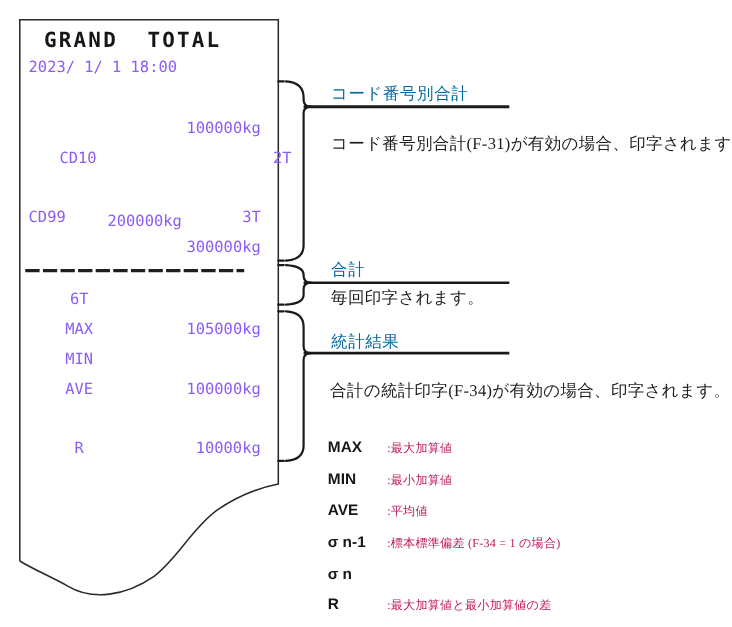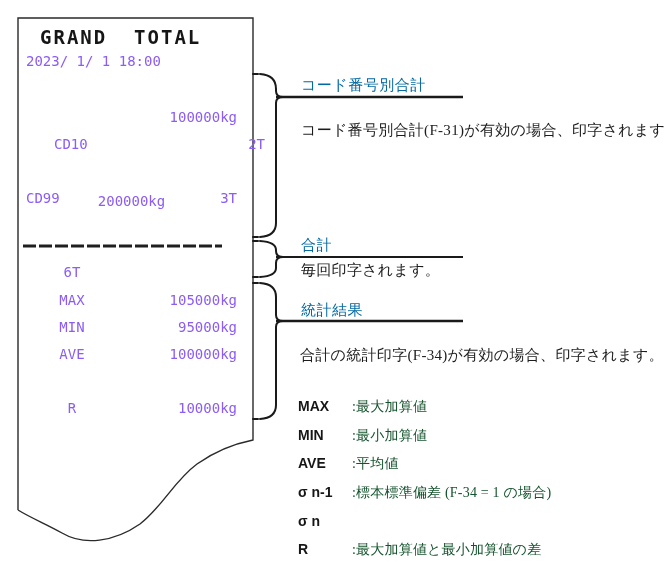--- a/index.html
+++ b/index.html
@@ -46,21 +46,21 @@
     display:grid;grid-auto-rows:28.7px;align-items:start;
   }
   .defrow{display:flex;align-items:baseline;}
   .defrow .dterm{
     display:inline-block;width:54px;
     font-family:"Liberation Sans", sans-serif;
     font-weight:bold;font-size:14px;color:#161616;white-space:pre;
   }
   .defrow .ddesc{
     font-family:"Liberation Serif", serif;
-    font-size:14px;color:#14532d;white-space:nowrap;letter-spacing:0.2px;
+    font-size:11px;color:#be185d;white-space:nowrap;letter-spacing:0.2px;
   }
 </style>
 </head>
 <body>
 
 <div class="stage">
 
   <svg width="665" height="570" viewBox="0 0 665 570">
 
     <path d="M18,510 L18,18 L253,18 L253,440
@@ -104,32 +104,34 @@
     <span>CD10</span>
     <span>2T</span>
   </div>
   <div class="rrow rc" style="top:164px;justify-content:center;margin-top:30px;">
     <span>200000kg</span>
   </div>
   <div class="rrow rc" style="top:191px;">
     <span>CD99</span>
     <span>3T</span>
   </div>
+  <div class="rrow rc" style="top:218px;justify-content:flex-end;">
+    <span>300000kg</span>
+  </div>
 
   <div class="srow rc" style="top:265px;">
     <span class="term">6T</span>
   </div>
 
   <div class="srow rc" style="top:293px;">
     <span class="term">MAX</span>
     <span class="val">105000kg</span>
   </div>
   <div class="srow rc" style="top:320px;">
     <span class="term">MIN</span>
-    <span class="val">95000kg</span>
   </div>
   <div class="srow rc" style="top:347px;">
     <span class="term">AVE</span>
     <span class="val">100000kg</span>
   </div>
   <div class="srow rc" style="top:401px;">
     <span class="term">R</span>
     <span class="val">10000kg</span>
   </div>
 

